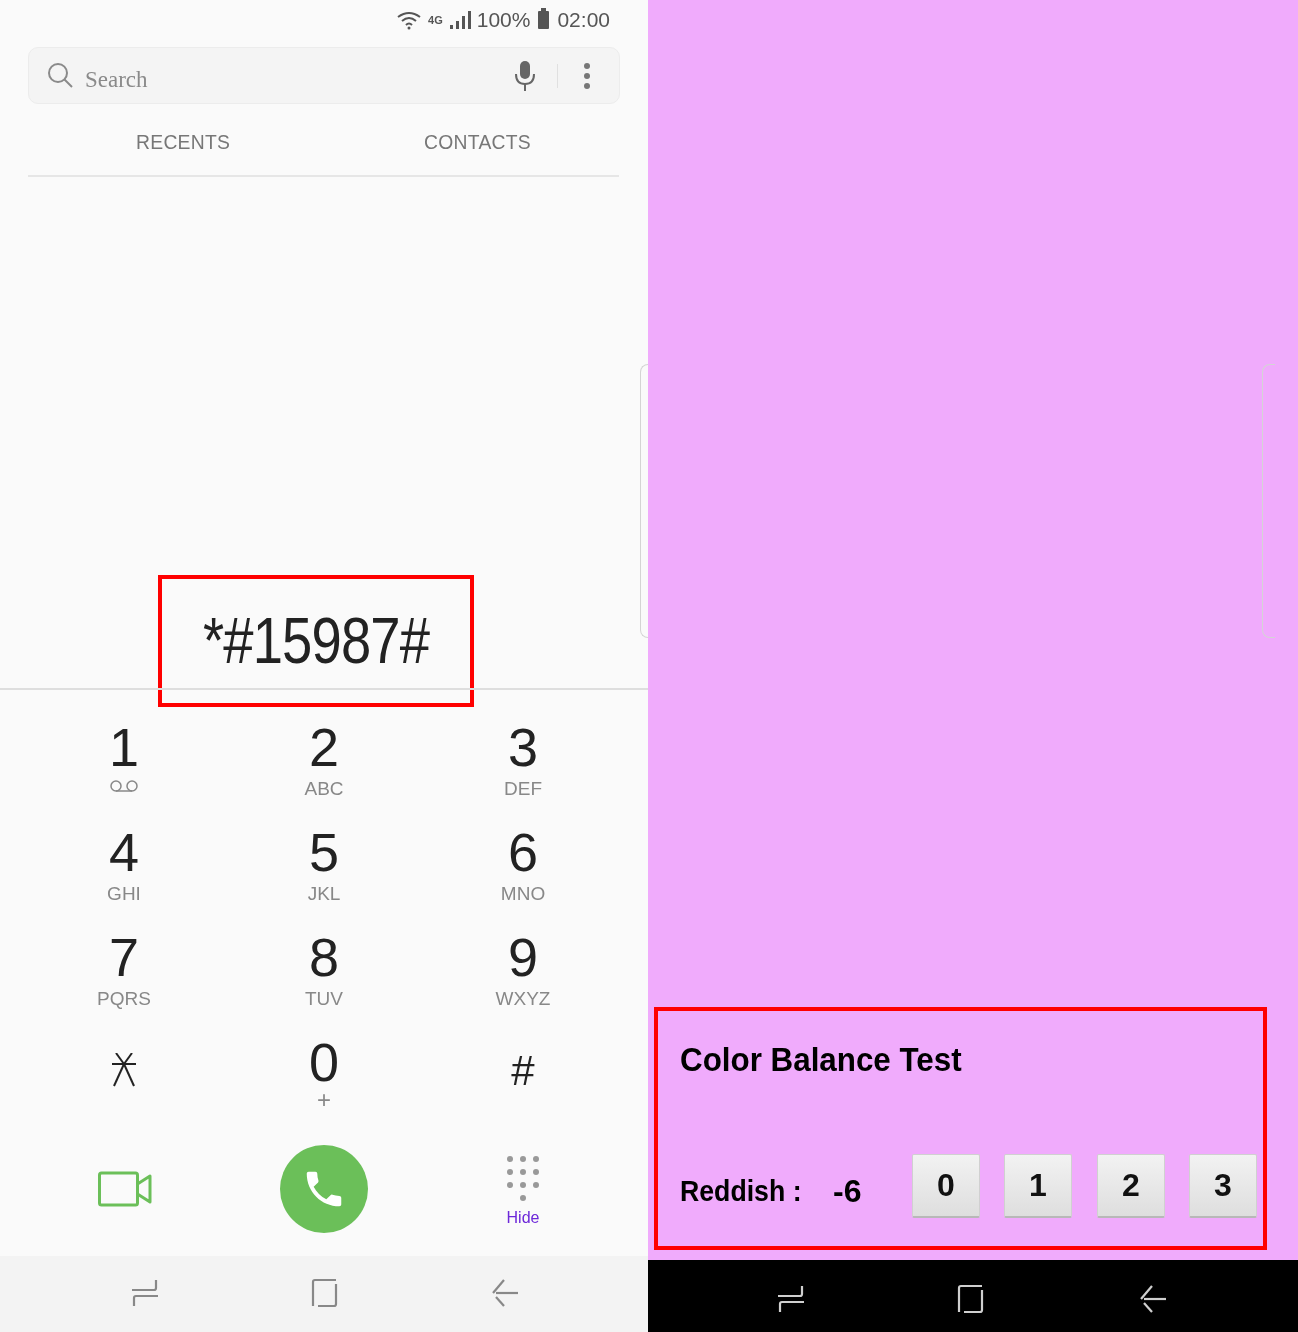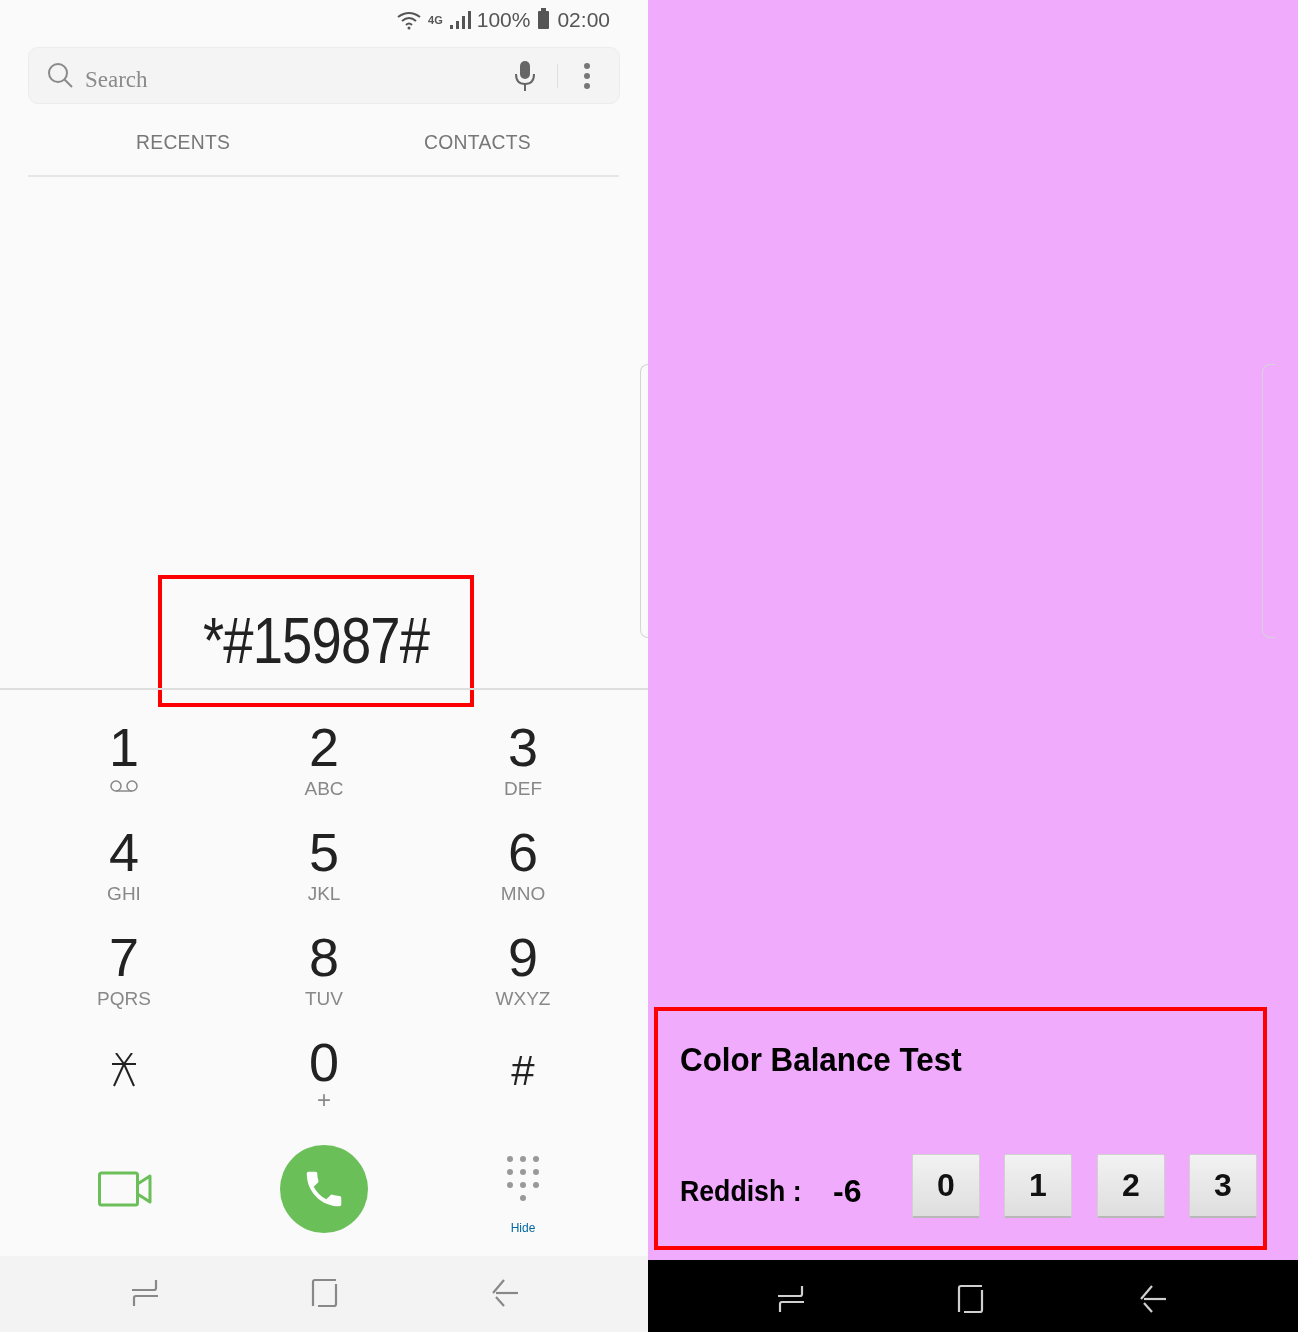--- a/index.html
+++ b/index.html
@@ -37,21 +37,21 @@
     .key { position:absolute; width:160px; height:96px; text-align:center; cursor:pointer; }
     .key .d { display:block; font-size:54px; line-height:54px; color:#222; font-weight:300; }
     .key .l { display:block; font-size:19px; color:#888; line-height:22px; margin-top:4px; }
     .key .vm { display:block; margin:6px auto 0; width:30px; height:12px; }
 
     
     .video { position:absolute; left:98px; top:1170px; width:54px; height:38px; }
     .call { position:absolute; left:280px; top:1145px; width:88px; height:88px; border-radius:50%; background:#6bbf59; display:flex; align-items:center; justify-content:center; }
     .hide { position:absolute; left:500px; top:1155px; width:46px; height:80px; text-align:center; }
     .hide .dots { width:36px; height:46px; margin:0 auto; }
-    .hide .lbl { font-size:12px; color:#0369a1; display:block; margin-top:16px; }
+    .hide .lbl { font-size:16px; color:#6d28d9; display:block; margin-top:4px; }
 
     
     .nav-left { position:absolute; left:0; top:1256px; width:648px; height:76px; background:#f3f3f3; }
     .nav-right { position:absolute; left:0; top:1260px; width:650px; height:72px; background:#000; }
     .navbtn { position:absolute; top:20px; width:30px; height:32px; cursor:pointer; }
 
     
     .handle-l { position:absolute; left:640px; top:364px; width:10px; height:272px; border:1px solid #d4d4d4; border-right:none; border-radius:8px 0 0 8px; }
     .handle-r { position:absolute; left:642px; top:364px; width:12px; height:272px; border:1px solid #d4d4d4; border-right:none; border-radius:8px 0 0 8px; }
 

